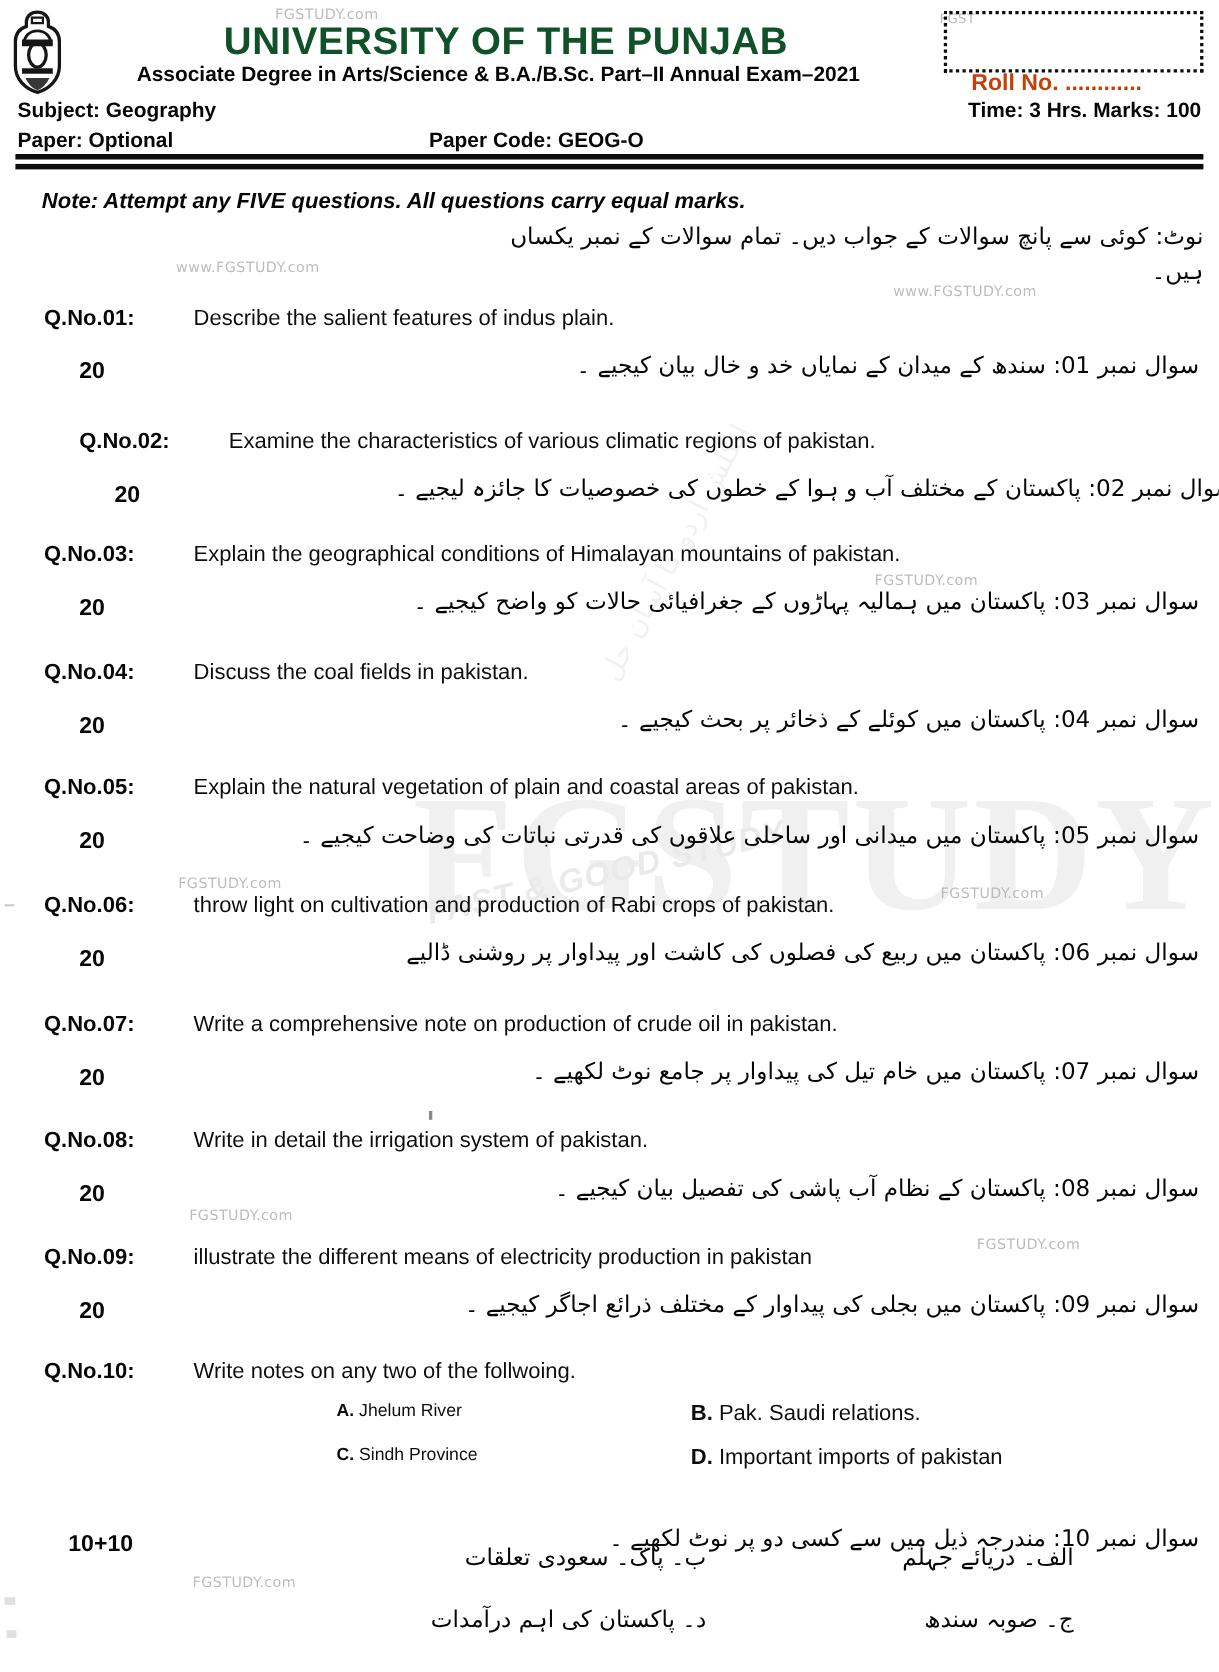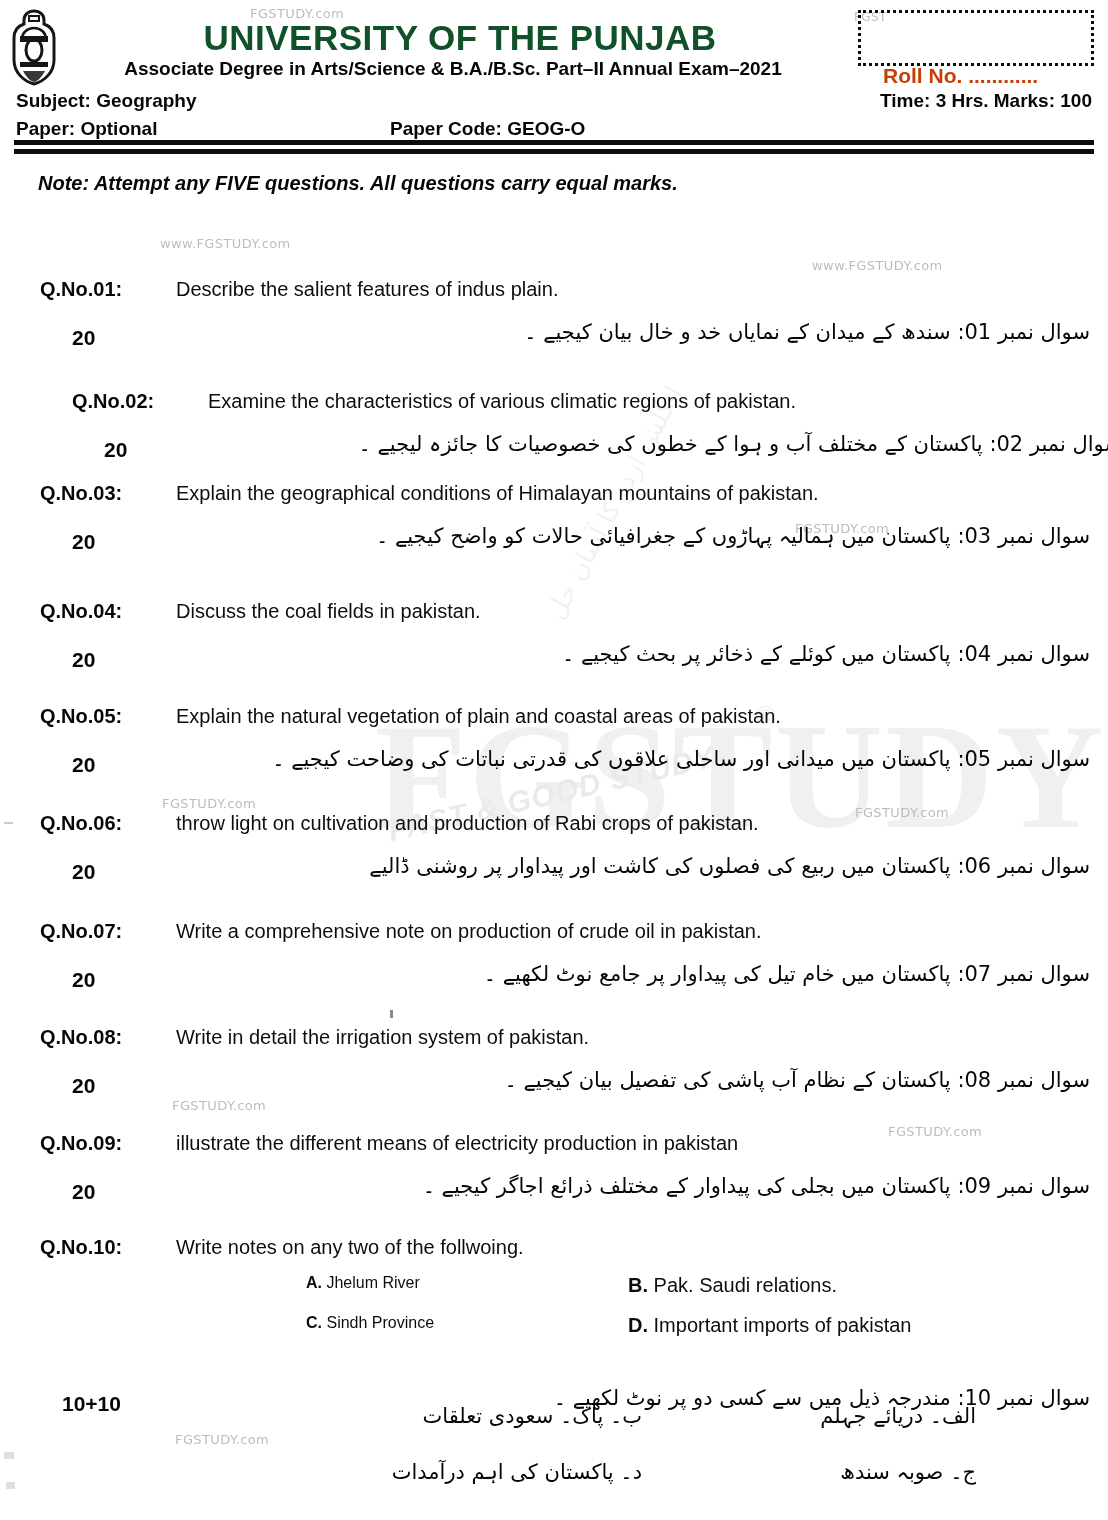--- a/index.html
+++ b/index.html
@@ -360,20 +360,21 @@
     <div class="timemarks-line">Time: 3 Hrs.   Marks: 100</div>
   </div>
 
   <div class="rule-group">
     <div class="r1"></div>
       <div class="gap"></div>
       <div class="r2"></div>
   </div>
 
   <div class="note-en">Note: Attempt any FIVE questions. All questions carry equal marks.</div>
+  <div class="note-ur">نوٹ:   کوئی سے پانچ سوالات کے جواب دیں۔ تمام سوالات کے نمبر یکساں ہیں۔</div>
 
   <div class="wm-small" style="left:160px; top:236px;">www.FGSTUDY.com</div>
   <div class="wm-small" style="left:812px; top:258px;">www.FGSTUDY.com</div>
   <div class="wm-small" style="left:795px; top:521px; font-size:13px;">FGSTUDY.com</div>
   <div class="wm-small" style="left:162px; top:796px; font-size:13px;">FGSTUDY.com</div>
   <div class="wm-small" style="left:855px; top:805px; font-size:13px;">FGSTUDY.com</div>
   <div class="wm-small" style="left:172px; top:1098px; font-size:13px;">FGSTUDY.com</div>
   <div class="wm-small" style="left:888px; top:1124px; font-size:13px;">FGSTUDY.com</div>
   <div class="wm-small" style="left:175px; top:1432px; font-size:13px;">FGSTUDY.com</div>
   <div class="wm-small" style="left:854px; top:10px; font-size:12px;">FGST</div>
@@ -399,21 +400,21 @@
     <div class="q-en">
       <div class="q-label">Q.No.02:</div>
       <div class="q-text">Examine the characteristics of various climatic regions of pakistan.</div>
     </div>
     <div class="q-ur">
       <div class="q-marks">20</div>
       <div class="q-ur-text">سوال نمبر 02:   پاکستان کے مختلف آب و ہوا کے خطوں کی خصوصیات کا جائزہ لیجیے ۔</div>
     </div>
   </div>
 
-  <div class="qblock" style="top:482px;">
+  <div class="qblock" style="top:493px;">
     <div class="q-en">
       <div class="q-label">Q.No.03:</div>
       <div class="q-text">Explain the geographical conditions of Himalayan mountains of pakistan.</div>
     </div>
     <div class="q-ur">
       <div class="q-marks">20</div>
       <div class="q-ur-text">سوال نمبر 03:   پاکستان میں ہمالیہ پہاڑوں کے جغرافیائی حالات کو واضح کیجیے ۔</div>
     </div>
   </div>
 

